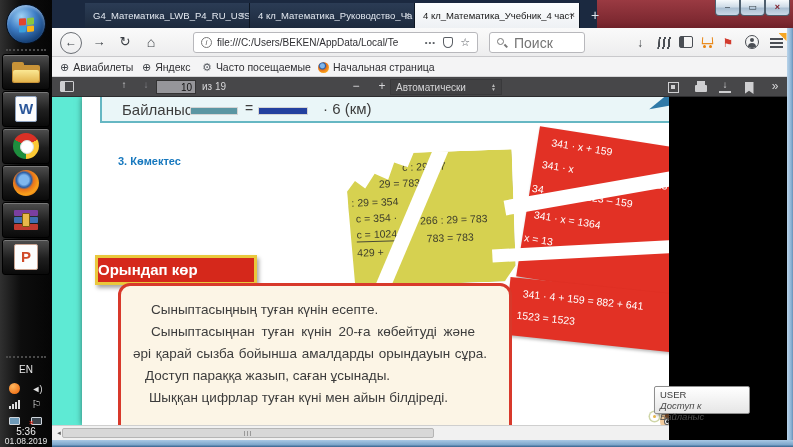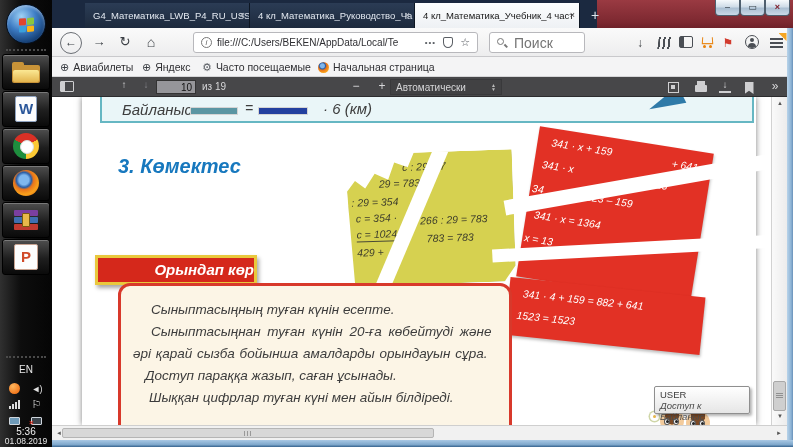--- a/index.html
+++ b/index.html
@@ -125,52 +125,52 @@
   .pdf-print:before{content:"";position:absolute;left:2px;top:-4px;width:8px;height:4px;background:#cfcfd1;}
   .pdf-dl{position:relative;width:12px;height:12px;margin:2px auto;}
   .pdf-dl span{position:absolute;left:0;top:-2px;width:12px;text-align:center;font-size:10px;}
   .pdf-dl i{position:absolute;left:0;bottom:0;width:12px;height:2px;background:#cfcfd1;}
   .pdf-bm{width:9px;height:12px;background:#cfcfd1;margin:3px auto;
     clip-path:polygon(0 0,100% 0,100% 100%,50% 72%,0 100%);}
   .pdf-fs{width:11px;height:11px;border:1.5px solid #cfcfd1;margin:3px auto;position:relative;}
   .pdf-fs i{position:absolute;left:2px;top:2px;width:4px;height:4px;background:#cfcfd1;}
 
   
-  .pdfarea{position:absolute;left:0;top:97px;width:735px;height:343px;background:#ffffff;overflow:hidden;font-style:italic;}
+  .pdfarea{position:absolute;left:0;top:97px;width:617px;height:343px;background:#5eead4;overflow:hidden;}
   .page{position:absolute;left:30px;top:0;width:674px;height:328px;background:#fff;box-shadow:0 0 6px rgba(0,0,0,.5);}
 
   .relbox{position:absolute;left:48px;top:-6px;width:654px;height:32px;background:#eaf6f8;border:2px solid #66b7c3;}
   .rel-label{position:absolute;left:20px;top:8px;font-size:15px;color:#3d3d3d;}
   .bar{position:absolute;top:14px;height:8px;border:1px solid #d4d4d4;}
   .rel-eq{position:absolute;left:143px;top:7px;font-size:14px;color:#3d3d3d;}
   .rel-mult{position:absolute;left:213px;top:7px;font-size:15px;color:#3d3d3d;margin-left:8px;}
   .pencil{position:absolute;left:546px;top:0px;width:0;height:0;border-right:36px solid #2f7aa8;
     border-top:8px solid transparent;border-bottom:11px solid transparent;transform:rotate(-27deg);}
 
-  .secttl{position:absolute;left:66px;top:58px;font-size:20px;font-weight:bold;color:#1778be;}
+  .secttl{position:absolute;left:66px;top:58px;font-size:11px;font-weight:bold;color:#1778be;}
   .instr{position:absolute;left:84px;top:92px;font-size:15px;color:#3f3f3f;}
 
   .ynote{position:absolute;left:296px;top:55px;width:166px;height:132px;background:#d6d150;
     transform:rotate(-2deg);box-shadow:1px 2px 3px rgba(0,0,0,.2);
     clip-path:polygon(0 28%,5% 20%,11% 26%,17% 15%,25% 20%,29% 7%,37% 11%,41% 0,100% 0,100% 88%,93% 100%,3% 100%);}
   .ynote span{position:absolute;font-size:10.5px;color:#3e3e2c;white-space:nowrap;}
   .ytear{position:absolute;left:52px;top:-30px;width:15px;height:210px;background:#fff;transform:rotate(25deg);}
   .yl4u{border-bottom:1.5px solid #4a4a36;padding-bottom:1px;}
 
   .rnote{position:absolute;left:475px;top:42px;width:176px;height:152px;background:#e23125;
     transform:rotate(9deg);box-shadow:1px 2px 3px rgba(0,0,0,.25);}
   .rnote span{position:absolute;font-size:10.5px;color:#fff;white-space:nowrap;}
   .rtear{position:absolute;background:#fff;}
   .rnote2{position:absolute;left:455px;top:190px;width:196px;height:58px;background:#e23125;
     transform:rotate(6deg);box-shadow:1px 2px 3px rgba(0,0,0,.25);}
   .rnote2 span{position:absolute;font-size:10.5px;color:#fff;white-space:nowrap;}
 
   .badge{position:absolute;left:43px;top:158px;width:162px;height:30px;background:#d5281b;
     border:3px solid #e9c83d;box-shadow:2px 3px 4px rgba(0,0,0,.35);
-    color:#fff;font-weight:bold;font-size:15px;text-align:right;line-height:24px;}
+    color:#fff;font-weight:bold;font-size:15px;text-align:left;line-height:24px;}
   .taskbox{position:absolute;left:66px;top:186px;width:394px;height:158px;background:#fcf5e6;
     border:3px solid #d8392b;border-radius:12px;padding:13px 12px 0 12px;}
   .taskbox p{margin:0;font-size:13.5px;line-height:22px;color:#3c3c3c;white-space:nowrap;}
 
   .flower{position:absolute;left:598px;top:315px;width:9px;height:9px;border-radius:50%;background:#fff;
     box-shadow:0 0 0 1.5px #cfd6a8;}
   .flower i{position:absolute;left:3px;top:3px;width:3px;height:3px;border-radius:50%;background:#e8b84a;}
   .face{position:absolute;width:24px;height:24px;border-radius:50%;
     background:radial-gradient(ellipse at 50% 10%,#7c4a26 0 42%,#f3cb9c 44%);}
   .face i{position:absolute;top:9px;width:6px;height:7px;border-radius:50%;background:#fff;border:1px solid #555;}

